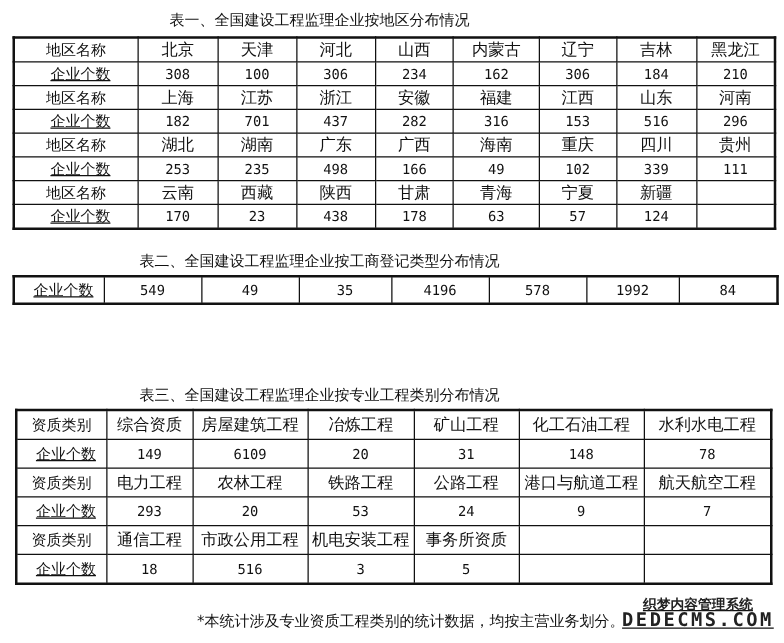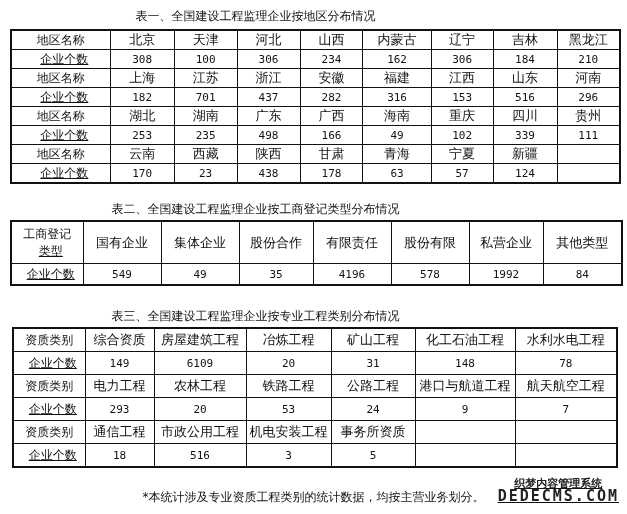--- a/index.html
+++ b/index.html
@@ -12,21 +12,21 @@
   td.num { font-size:11px; font-family:"DejaVu Sans Mono", "Liberation Mono", monospace; }
   td.name { font-size:13px; }
   .u { text-decoration:underline;padding-left:7px; }
   #t1 { left:10px; top:29px; width:611px; }
   #t1 td { height:18px; }
   #t2 { left:10px; top:220px; width:611px; }
   #t2 tr.h td { height:41px; }
   #t2 tr.v td { height:20px; }
   #t3 { left:12px; top:327px; width:606px; }
   #t3 td { height:22px; }
-  .footnote { position:absolute; left:0; width:627px; top:489px; text-align:center; font-size:12px; }
+  .footnote { position:absolute; left:0; width:561px; top:489px; text-align:center; font-size:12px;padding-left:48px; }
   .watermark { position:absolute; right:8px; top:478px; text-align:center; line-height:12px;text-decoration:underline; }
   .wm1 { font-size:11px; font-weight:bold; color:#222; letter-spacing:0px; }
   .wm2 { font-size:15px; font-weight:bold; color:#222; letter-spacing:2px; font-family:"DejaVu Sans Mono", monospace; }
 </style>
 </head>
 <body>
 
 <div class="title" style="top:9px;">表一、全国建设工程监理企业按地区分布情况</div>
 <table id="t1">
   <colgroup>
@@ -138,33 +138,20 @@
     <col style="width:72px">
       <col style="width:78px">
       <col style="width:78px">
       <col style="width:74px">
     <col style="width:78px">
       <col style="width:78px">
       <col style="width:74px">
       <col style="width:79px">
   </colgroup>
   <tbody>
-    <tr class="h">
-      <td class="lbl">
-        <div>工商登记</div>
-        <div class="u">类型</div>
-      </td>
-      <td class="name">国有企业</td>
-      <td class="name">集体企业</td>
-      <td class="name">股份合作</td>
-      <td class="name">有限责任</td>
-      <td class="name">股份有限</td>
-      <td class="name">私营企业</td>
-      <td class="name">其他类型</td>
-    </tr>
     <tr class="v">
       <td class="lbl u">企业个数</td>
       <td class="num">549</td>
       <td class="num">49</td>
       <td class="num">35</td>
       <td class="num">4196</td>
       <td class="num">578</td>
       <td class="num">1992</td>
       <td class="num">84</td>
     </tr>

